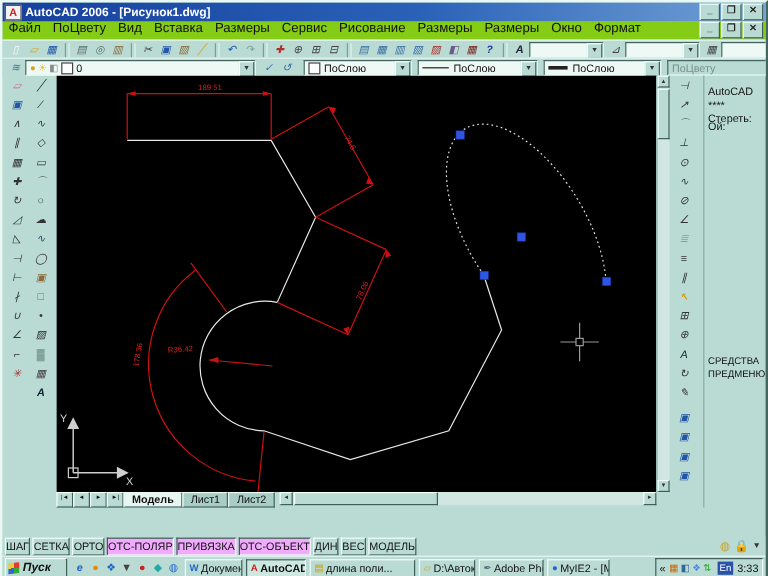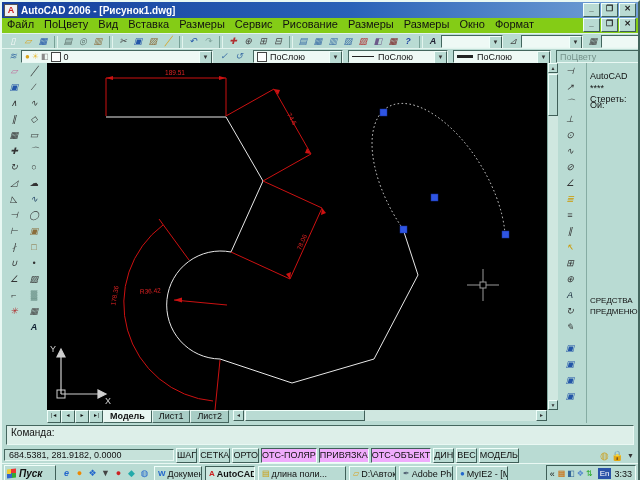--- a/index.html
+++ b/index.html
@@ -341,28 +341,22 @@
     <span class="tab active">Модель</span>
     <span class="tab">Лист1</span>
     <span class="tab">Лист2</span>
     <span class="hscroll">
       <span class="sbtn2" style="left:0;top:0;width:11px;height:11px;line-height:9px;">◄</span>
       <span class="sbtn2" style="left:12px;top:0;width:120px;height:11px;"></span>
       <span class="sbtn2" style="right:0;left:auto;top:0;width:11px;height:11px;line-height:9px;">►</span>
     </span>
   </div>
 
-  <div class="abs cmd">
-    <div class="cmdbox">
-      <span>Команда:</span>
-    </div>
-  </div>
 
   <div class="abs status">
-    <span class="coords">684.5381, 281.9182, 0.0000</span>
     <span class="sbt">ШАГ</span>
     <span class="sbt">СЕТКА</span>
     <span class="sbt">ОРТО</span>
     <span class="sbt pressed">ОТС-ПОЛЯР</span>
     <span class="sbt pressed">ПРИВЯЗКА</span>
     <span class="sbt pressed">ОТС-ОБЪЕКТ</span>
     <span class="sbt">ДИН</span>
     <span class="sbt">ВЕС</span>
     <span class="sbt">МОДЕЛЬ</span>
     <span class="stico" style="margin-left:auto;color:#c9a227;">◍</span>

